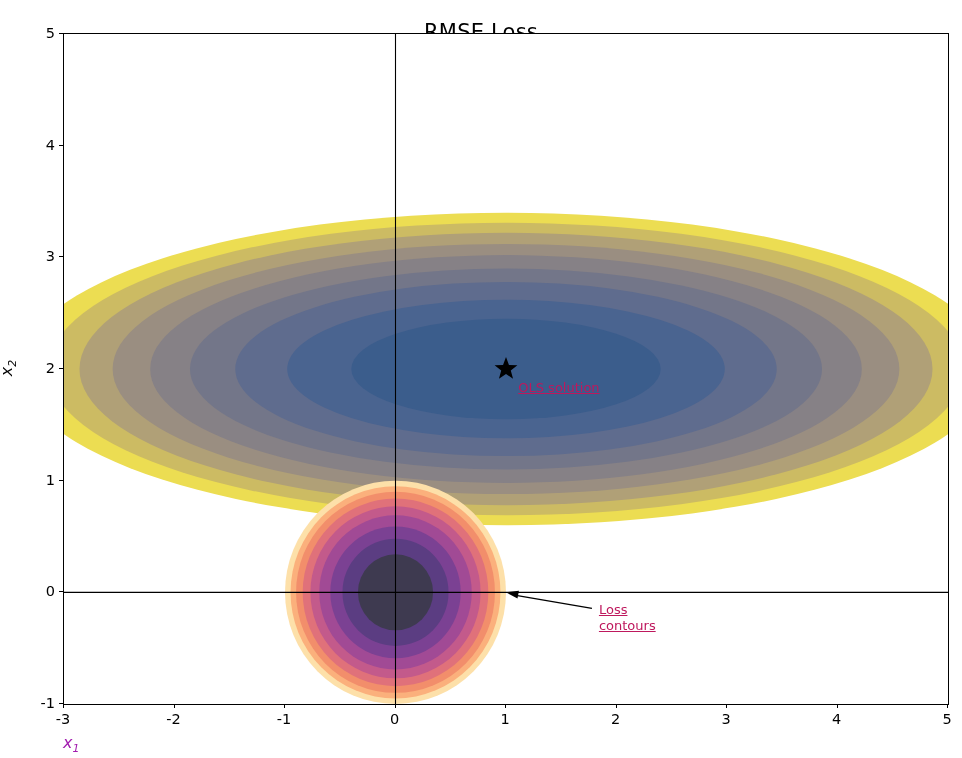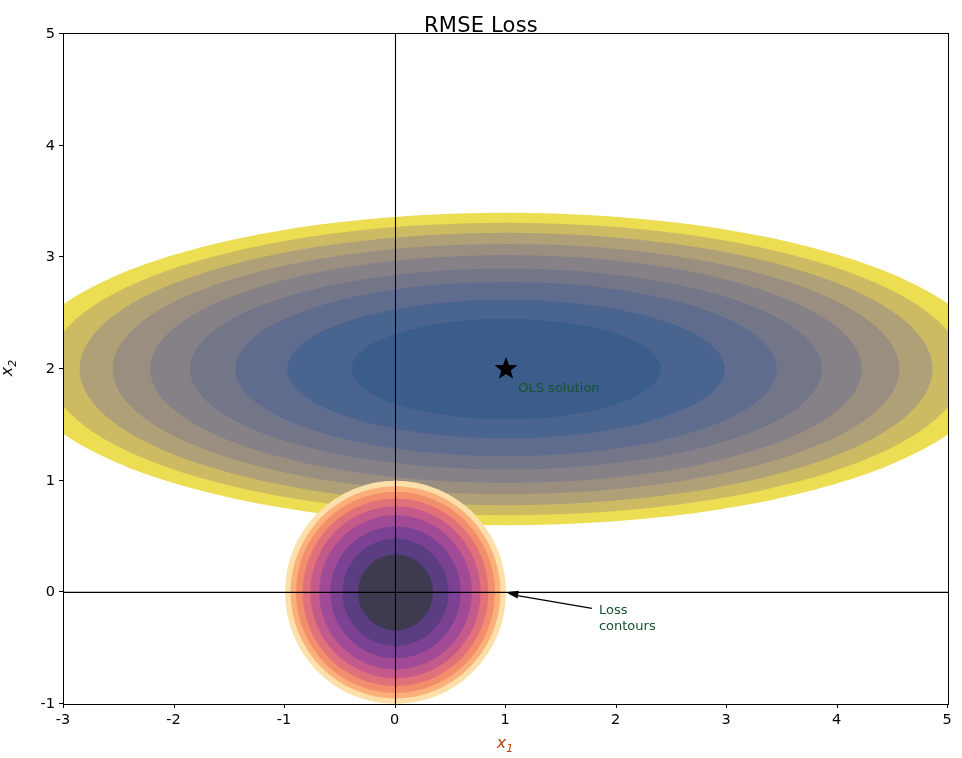--- a/index.html
+++ b/index.html
@@ -15,21 +15,21 @@
   }
   #figure {
     position: relative;
     width: 962px;
     height: 758px;
     background: #ffffff;
   }
   #plot-title {
     position: absolute;
     left: 0;
-    top: 13px;
+    top: 20px;
     width: 962px;
     text-align: center;
     font-size: 21px;
     color: #000000;
     letter-spacing: 0.2px;
   }
   
   #axes {
     position: absolute;
     left: 63px;
@@ -74,47 +74,48 @@
     position: absolute;
     width: 4px;
     height: 1px;
     background: #000;
   }
   #xlabel {
     position: absolute;
     left: 63px;
     width: 884px;
     top: 733px;
-    text-align: center;
+    text-align: left;
     font-size: 16px;
     font-style: italic;
-    color: #c2410c;
+    color: #a21caf;
   }
   #ylabel {
     position: absolute;
     left: 8px;
     top: 368px;
     font-size: 16px;
     font-style: italic;
     color: #000;
     transform: translate(-50%, -50%) rotate(-90deg);
     transform-origin: center center;
     white-space: nowrap;
   }
   .sub {
     font-size: 11px;
     font-style: italic;
     vertical-align: sub;
   }
   .annot-text {
     position: absolute;
     font-size: 13px;
-    color: #14532d;
+    color: #be185d;
     line-height: 1.18;
     white-space: pre-line;
+    text-decoration: underline;
   }
 </style>
 </head>
 <body>
 
 <div id="figure">
 
   <div id="plot-title">RMSE Loss</div>
 
   <div id="axes">

